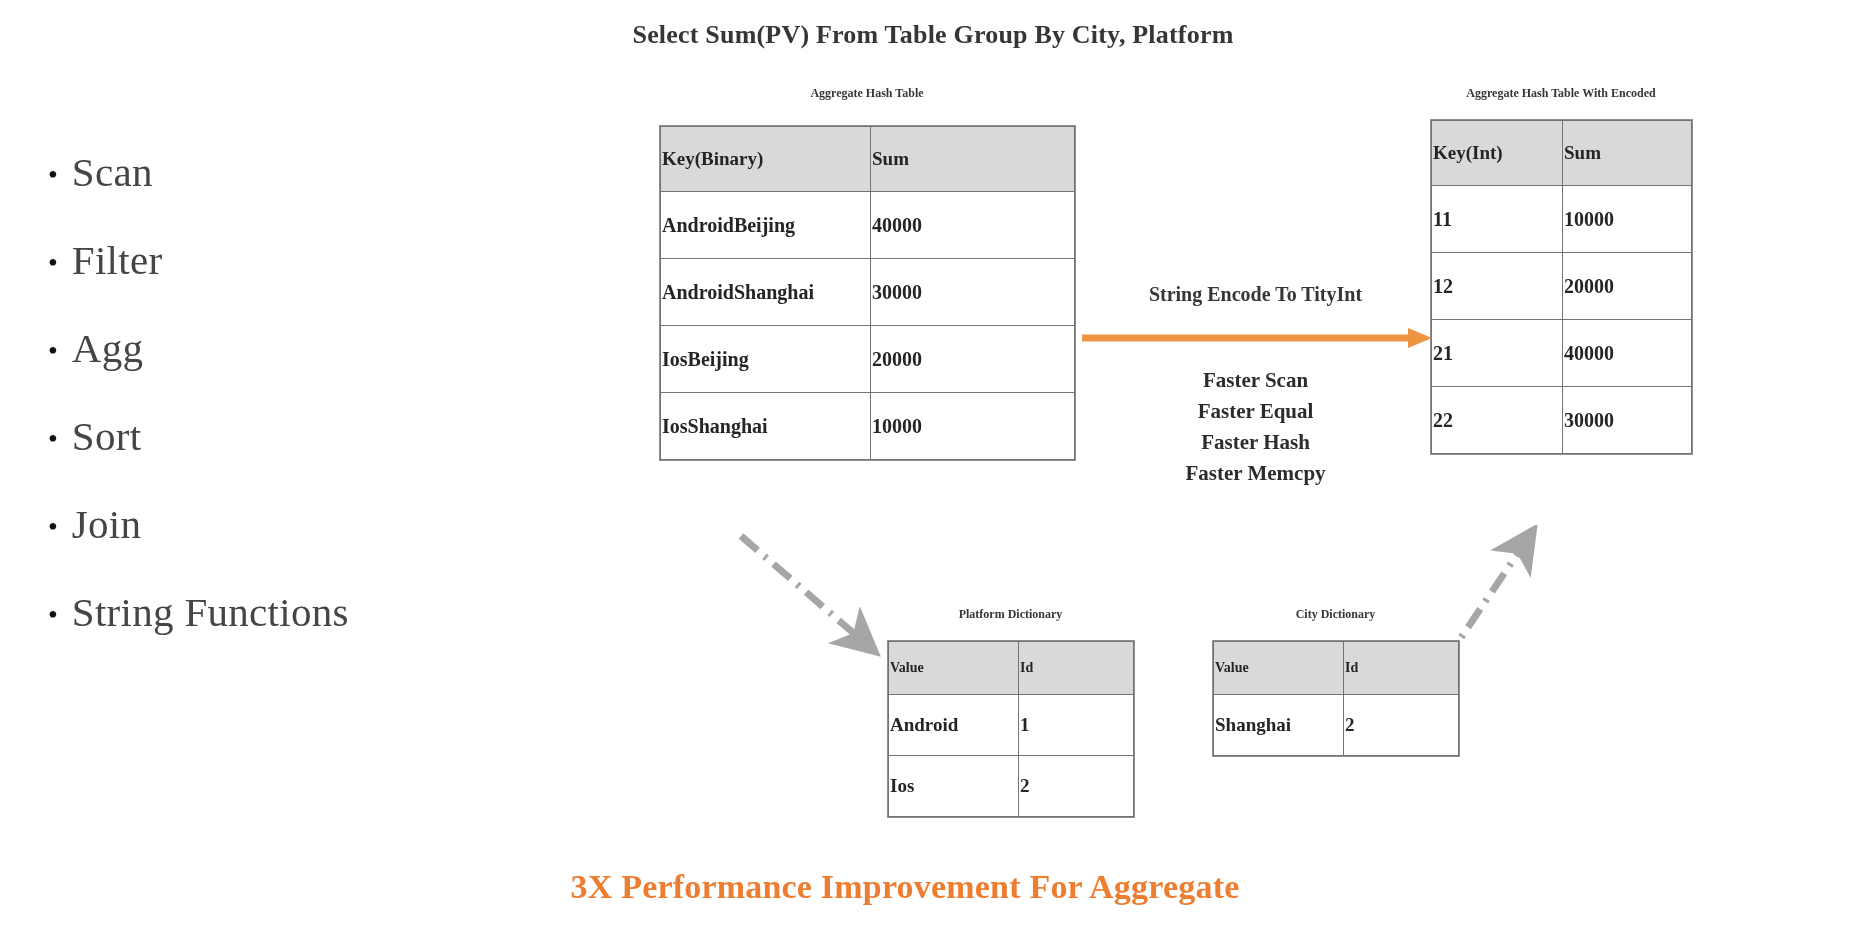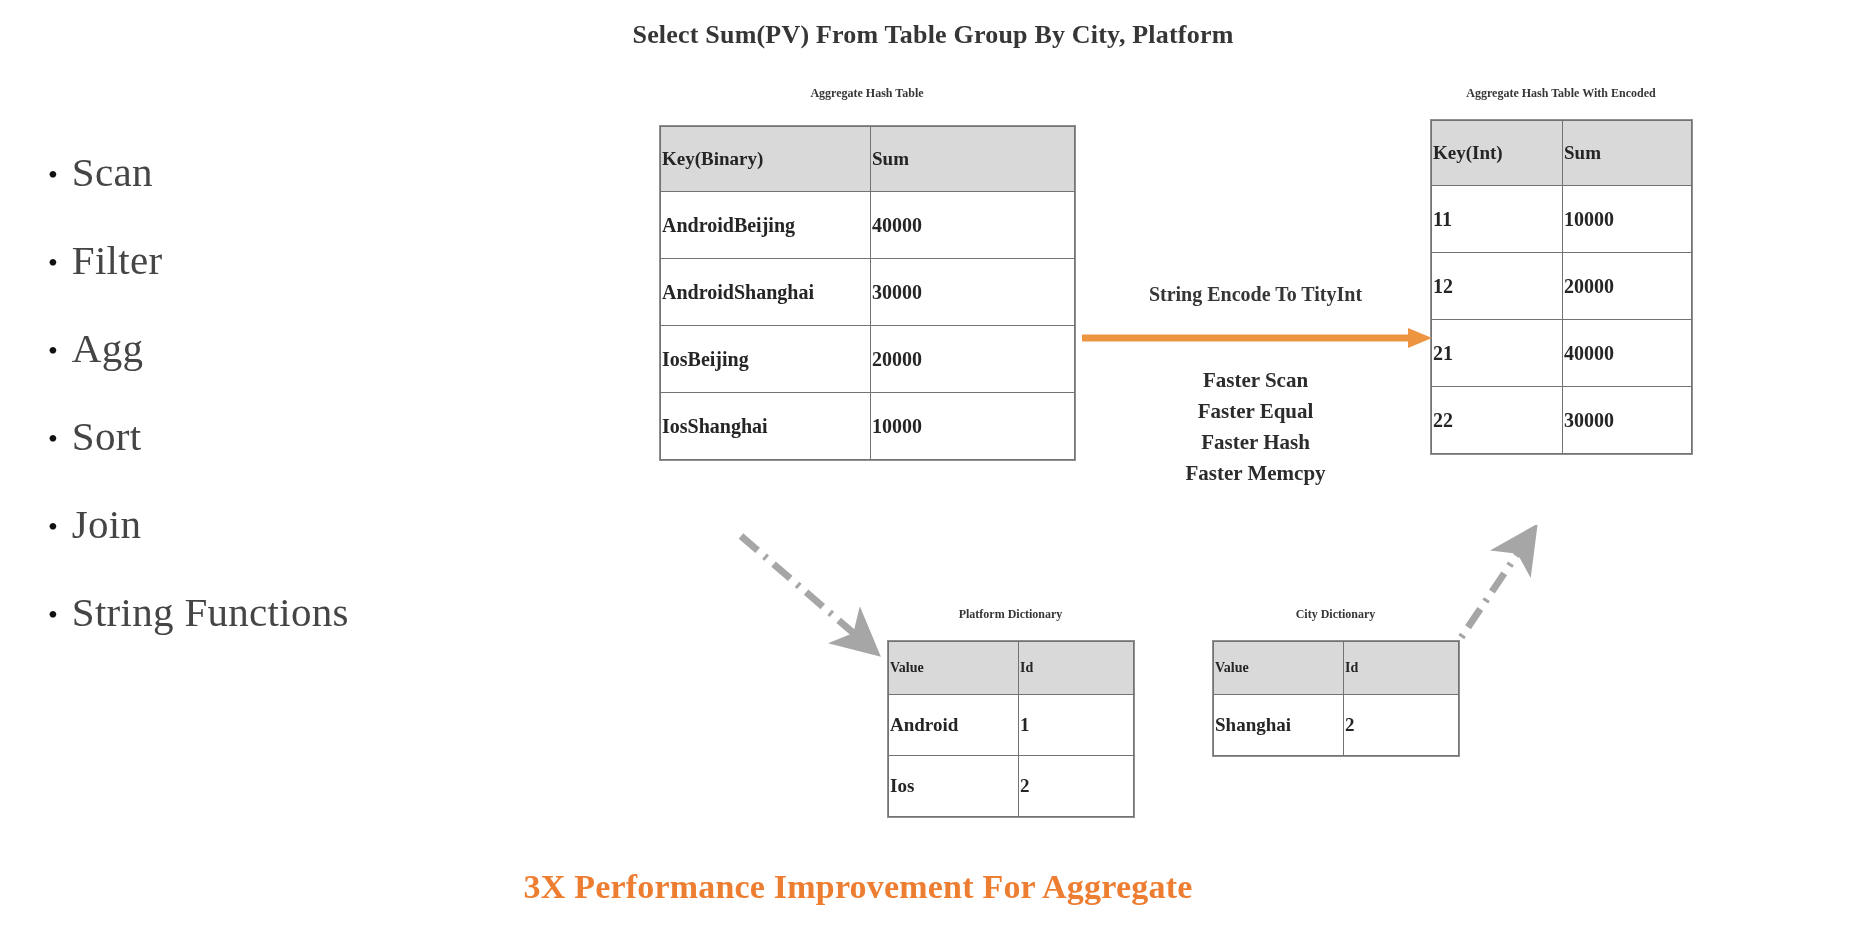--- a/index.html
+++ b/index.html
@@ -161,20 +161,21 @@
   
   #footer-note {
     left: 0;
     top: 868px;
     width: 1716px;
     text-align: center;
     font-size: 34px;
     font-weight: bold;
     color: #ED7D31;
     letter-spacing: 0.2px;
+    padding-left: 47px;
   }
 </style>
 </head>
 <body>
 
 <div class="abs" id="slide-title">Select Sum(PV) From Table Group By City, Platform</div>
 
 <div class="abs" id="bullet-list">
 
   <div class="bullet-row">

